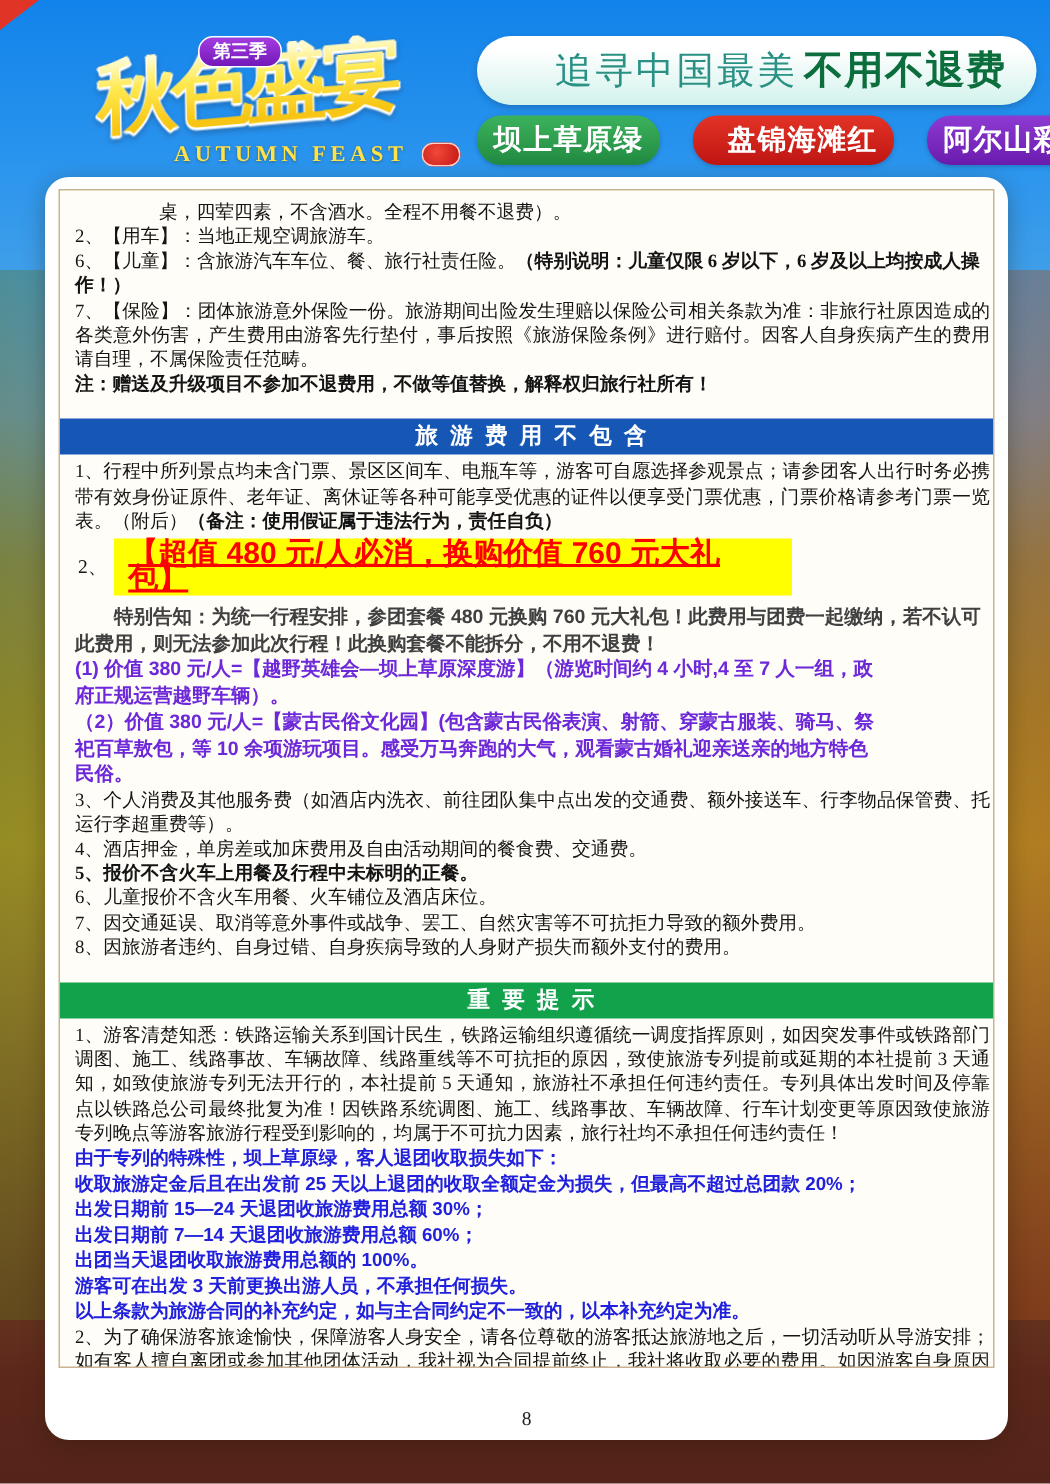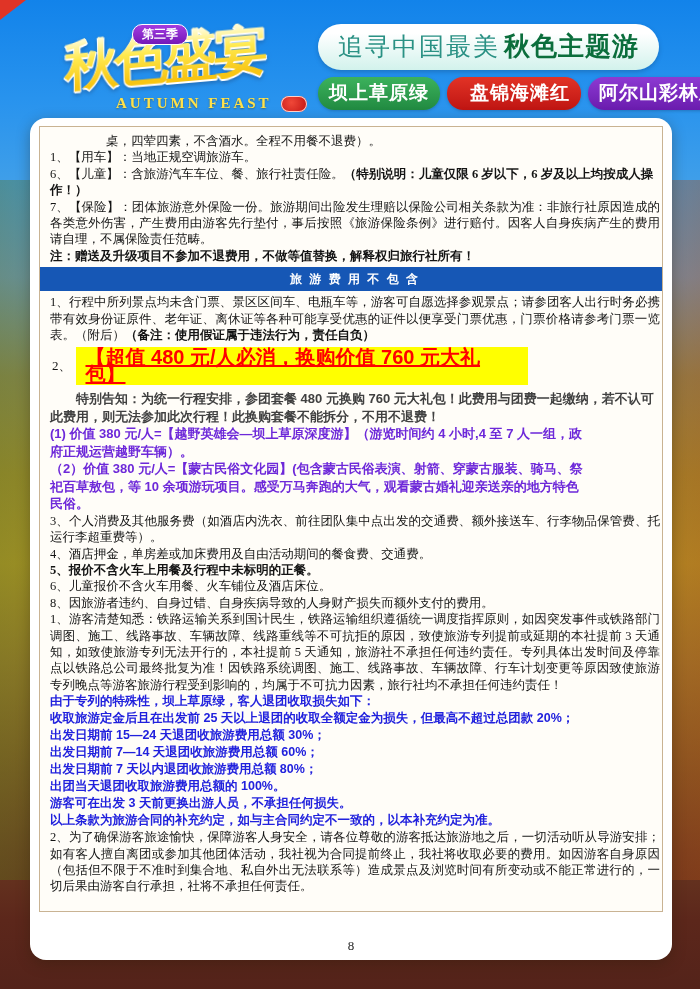--- a/index.html
+++ b/index.html
@@ -56,27 +56,27 @@
   }
   .header-right{ position:absolute; left:318px; top:24px; width:372px; }
   .tagline-pill{
     display:inline-block; padding:5px 20px 6px 20px; border-radius:28px;
     background:linear-gradient(180deg,#ffffff 20%,#d2f2ec 100%);
     box-shadow:0 2px 4px rgba(20,70,120,.35);
     white-space:nowrap;
   }
   .tagline-light{
     font-family:Liberation Sans, sans-serif;
-    color:#2a9184; font-size:25px; letter-spacing:2px;
+    color:#2a9184; font-size:25px; letter-spacing:2px;margin-left:32px;
   }
   .tagline-strong{
     font-family:"Liberation Sans","DejaVu Sans",sans-serif;
     color:#0b6e3c; font-size:26px; font-weight:900; letter-spacing:1px;
   }
-  .pill-row{ margin-top:7px; display:flex; gap:7px; }
+  .pill-row{ margin-top:7px; display:flex; gap:22px; }
   .pill{
     font-family:"Liberation Sans","DejaVu Sans",sans-serif;
     color:#fff; font-weight:bold; font-size:19px; letter-spacing:1px;
     padding:3px 11px 4px 11px; border-radius:16px; white-space:nowrap;
     box-shadow:0 1px 3px rgba(20,60,100,.35);
   }
   .pill-green{ background:linear-gradient(180deg,#3cb25c,#218a41); }
   .pill-red{ background:linear-gradient(180deg,#e23326,#bf1512);padding-left:23px; }
   .pill-purple{ background:linear-gradient(180deg,#8d3ad2,#6a1cae); }
   
@@ -91,23 +91,23 @@
     border:1px solid #c9b393; background:#fffdf8;
     padding:6px 2px 4px 10px;
     font-size:12.5px; line-height:16.4px; color:#141414;
   }
   .card-inner p{ margin:0; }
   .cont{ text-indent:56px; }
   .just{ text-align:justify; }
   .b{ font-weight:bold; }
   .bar{
     font-family:"Liberation Sans","DejaVu Sans",sans-serif;
-    color:#fff; font-weight:bold; font-size:12px; letter-spacing:2px;
+    color:#fff; font-weight:bold; font-size:15px; letter-spacing:2px;
     text-align:center; height:24px; line-height:24px;
-    margin:3px -10px 3px -10px;
+    margin:15px -10px 3px -10px;
   }
   .bar-blue{ background:#1657b5; }
   .bar-green{ background:#13a24c; }
   .row2{ display:flex; align-items:center; margin:4px 0 5px 0; }
   .row2 .num{ font-size:13px; padding:0 4px 0 2px; }
   .hl{
     font-family:"Liberation Sans","DejaVu Sans",sans-serif;
     background:#ffff00; color:#ff0000; font-weight:900; font-size:20px;
     padding:2px 10px 3px 10px; width:452px;
     text-decoration:underline; text-decoration-color:#ff0000; text-decoration-thickness:2px;
@@ -143,34 +143,34 @@
       <span class="season-badge">第三季</span>
       <div class="logo-title">秋色盛宴</div>
       <div class="logo-sub-row">
         <span class="logo-subtitle">AUTUMN FEAST</span>
         <span class="seal"></span>
       </div>
     </div>
     <div class="header-right">
       <div class="tagline-pill">
         <span class="tagline-light">追寻中国最美</span>
-        <span class="tagline-strong">秋色主题游</span>
+        <span class="tagline-strong">不用不退费</span>
       </div>
       <div class="pill-row">
         <span class="pill pill-green">坝上草原绿</span>
         <span class="pill pill-red">盘锦海滩红</span>
         <span class="pill pill-purple">阿尔山彩林颜</span>
       </div>
     </div>
   </header>
 
   <main class="card">
     <div class="card-inner">
       <p class="cont">桌，四荤四素，不含酒水。全程不用餐不退费）。</p>
-      <p>1、【用车】：当地正规空调旅游车。</p>
+      <p>2、【用车】：当地正规空调旅游车。</p>
       <p><span>6、【儿童】：含旅游汽车车位、餐、旅行社责任险。</span><span class="b">（特别说明：儿童仅限 6 岁以下，6 岁及以上均按成人操作！）</span></p>
       <p class="just">7、【保险】：团体旅游意外保险一份。旅游期间出险发生理赔以保险公司相关条款为准：非旅行社原因造成的各类意外伤害，产生费用由游客先行垫付，事后按照《旅游保险条例》进行赔付。因客人自身疾病产生的费用请自理，不属保险责任范畴。</p>
       <p class="b">注：赠送及升级项目不参加不退费用，不做等值替换，解释权归旅行社所有！</p>
 
       <div class="bar bar-blue">旅 游 费 用 不 包 含</div>
 
       <p class="just"><span>1、行程中所列景点均未含门票、景区区间车、电瓶车等，游客可自愿选择参观景点；请参团客人出行时务必携带有效身份证原件、老年证、离休证等各种可能享受优惠的证件以便享受门票优惠，门票价格请参考门票一览表。（附后）</span><span class="b">（备注：使用假证属于违法行为，责任自负）</span></p>
 
       <div class="row2">
         <span class="num">2、</span>
@@ -178,30 +178,31 @@
       </div>
 
       <p class="red-b">特别告知：为统一行程安排，参团套餐 480 元换购 760 元大礼包！此费用与团费一起缴纳，若不认可此费用，则无法参加此次行程！此换购套餐不能拆分，不用不退费！</p>
       <p class="blue-b pkg">(1) 价值 380 元/人=【越野英雄会—坝上草原深度游】（游览时间约 4 小时,4 至 7 人一组，政府正规运营越野车辆）。</p>
       <p class="blue-b pkg">（2）价值 380 元/人=【蒙古民俗文化园】(包含蒙古民俗表演、射箭、穿蒙古服装、骑马、祭祀百草敖包，等 10 余项游玩项目。感受万马奔跑的大气，观看蒙古婚礼迎亲送亲的地方特色民俗。</p>
 
       <p class="just">3、个人消费及其他服务费（如酒店内洗衣、前往团队集中点出发的交通费、额外接送车、行李物品保管费、托运行李超重费等）。</p>
       <p>4、酒店押金，单房差或加床费用及自由活动期间的餐食费、交通费。</p>
       <p class="b">5、报价不含火车上用餐及行程中未标明的正餐。</p>
       <p>6、儿童报价不含火车用餐、火车铺位及酒店床位。</p>
+      <p>7、因交通延误、取消等意外事件或战争、罢工、自然灾害等不可抗拒力导致的额外费用。</p>
       <p>8、因旅游者违约、自身过错、自身疾病导致的人身财产损失而额外支付的费用。</p>
 
+      <div class="bar bar-green">重 要 提 示</div>
 
       <p class="just">1、游客清楚知悉：铁路运输关系到国计民生，铁路运输组织遵循统一调度指挥原则，如因突发事件或铁路部门调图、施工、线路事故、车辆故障、线路重线等不可抗拒的原因，致使旅游专列提前或延期的本社提前 3 天通知，如致使旅游专列无法开行的，本社提前 5 天通知，旅游社不承担任何违约责任。专列具体出发时间及停靠点以铁路总公司最终批复为准！因铁路系统调图、施工、线路事故、车辆故障、行车计划变更等原因致使旅游专列晚点等游客旅游行程受到影响的，均属于不可抗力因素，旅行社均不承担任何违约责任！</p>
 
       <p class="policy">由于专列的特殊性，坝上草原绿，客人退团收取损失如下：</p>
       <p class="policy">收取旅游定金后且在出发前 25 天以上退团的收取全额定金为损失，但最高不超过总团款 20%；</p>
       <p class="policy">出发日期前 15—24 天退团收旅游费用总额 30%；</p>
       <p class="policy">出发日期前 7—14 天退团收旅游费用总额 60%；</p>
-      <p class="policy">出发日期前 7 天以内退团收旅游费用总额 80%；</p>
       <p class="policy">出团当天退团收取旅游费用总额的 100%。</p>
       <p class="policy">游客可在出发 3 天前更换出游人员，不承担任何损失。</p>
       <p class="policy">以上条款为旅游合同的补充约定，如与主合同约定不一致的，以本补充约定为准。</p>
 
       <p class="just">2、为了确保游客旅途愉快，保障游客人身安全，请各位尊敬的游客抵达旅游地之后，一切活动听从导游安排；如有客人擅自离团或参加其他团体活动，我社视为合同提前终止，我社将收取必要的费用。如因游客自身原因（包括但不限于不准时到集合地、私自外出无法联系等）造成景点及浏览时间有所变动或不能正常进行的，一切后果由游客自行承担，社将不承担任何责任。</p>
     </div>
     <div class="page-num">8</div>
   </main>
 </div>
 

